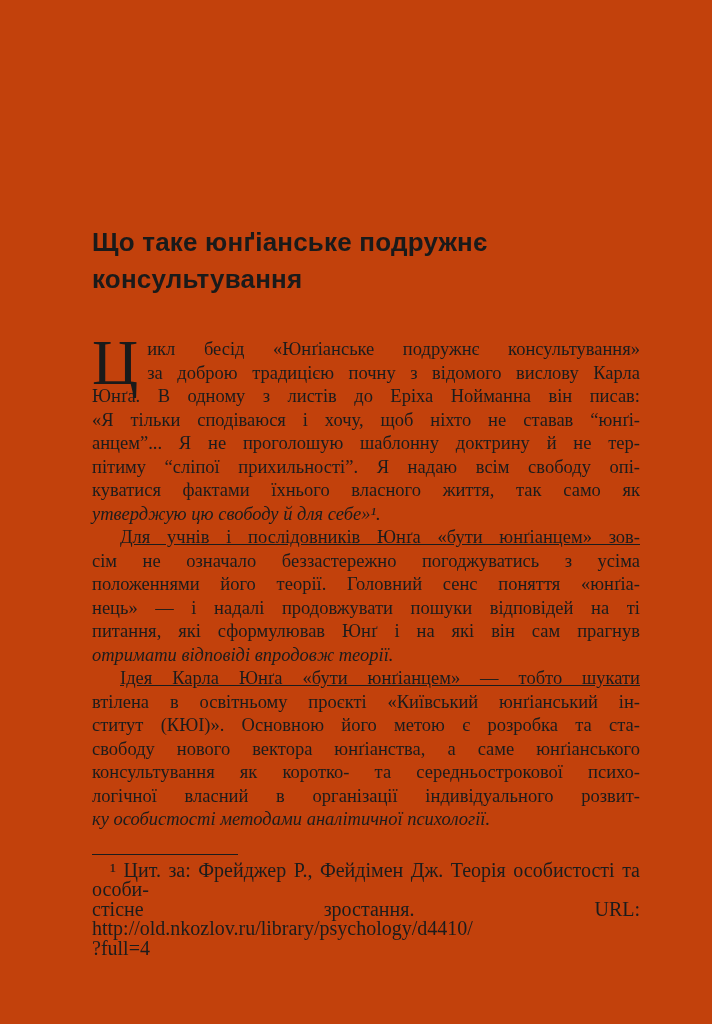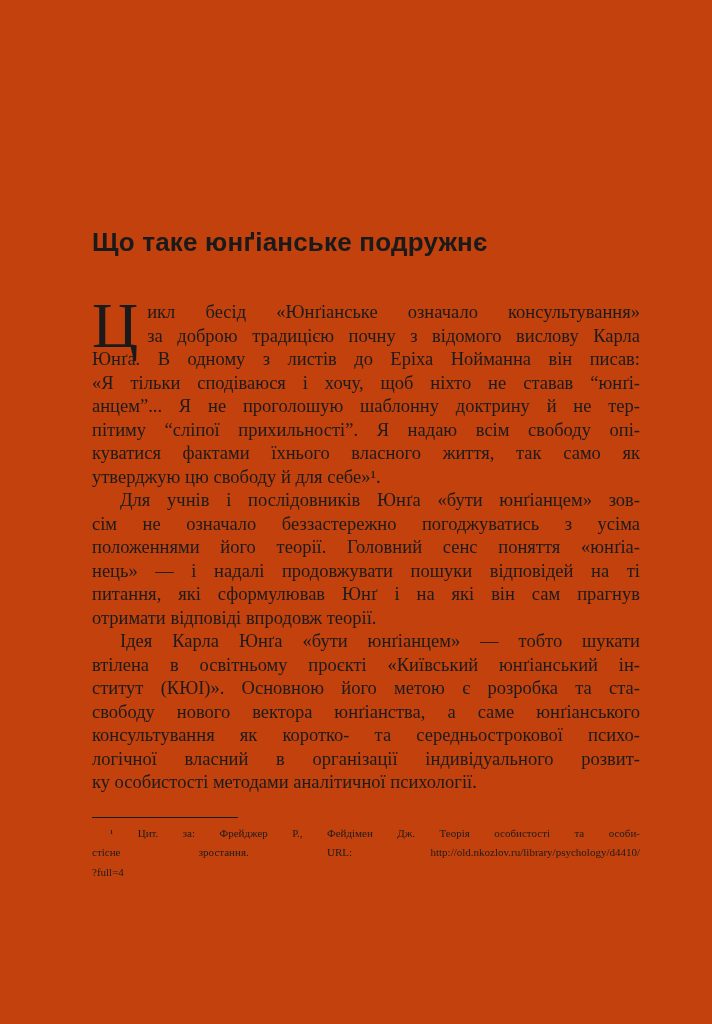--- a/index.html
+++ b/index.html
@@ -35,38 +35,40 @@
     font-size: 18.5px;
     line-height: 23.5px;
   }
   .line {
     text-align: justify;
     text-align-last: justify;
     white-space: normal;
   }
   .line.para-end {
     text-align-last: left;
+    font-style: italic;
   }
   .line.first {
     text-indent: 28px;
+    text-decoration: underline;
   }
   .dropcap {
     float: left;
     height: 47px;
     font-size: 64px;
     line-height: 49px;
     padding: 0 9px 0 0;
     font-weight: 400;
     color: #1a1a1a;
   }
   .para { overflow: visible; }
   .para::after { content: ""; display: block; clear: none; }
   .footnote-block {
     margin-top: 22px;
-    font-size: 11px;
+    font-size: 20px;
     line-height: 19.5px;
   }
   .footnote-rule {
     width: 146px;
     border-top: 1px solid #1c1c1c;
     margin-bottom: 6px;
   }
   .footnote-line {
     text-align: justify;
     text-align-last: justify;
@@ -79,27 +81,28 @@
   }
 </style>
 </head>
 <body>
 
 <div class="page">
   <div class="content">
 
     <div class="heading">
       <div>Що таке юнґіанське подружнє</div>
+      <div>консультування</div>
     </div>
 
     <div class="body-text">
 
       <div class="para">
         <span class="dropcap">Ц</span>
-        <div class="line">икл бесід «Юнґіанське означало консультування»</div>
+        <div class="line">икл бесід «Юнґіанське подружнє консультування»</div>
         <div class="line">за доброю традицією почну з відомого вислову Карла</div>
         <div class="line">Юнґа. В одному з листів до Еріха Нойманна він писав:</div>
         <div class="line">«Я тільки сподіваюся і хочу, щоб ніхто не ставав “юнґі-</div>
         <div class="line">анцем”... Я не проголошую шаблонну доктрину й не тер-</div>
         <div class="line">пітиму “сліпої прихильності”. Я надаю всім свободу опі-</div>
         <div class="line">куватися фактами їхнього власного життя, так само як</div>
         <div class="line para-end">утверджую цю свободу й для себе»¹.</div>
       </div>
 
       <div class="para">

